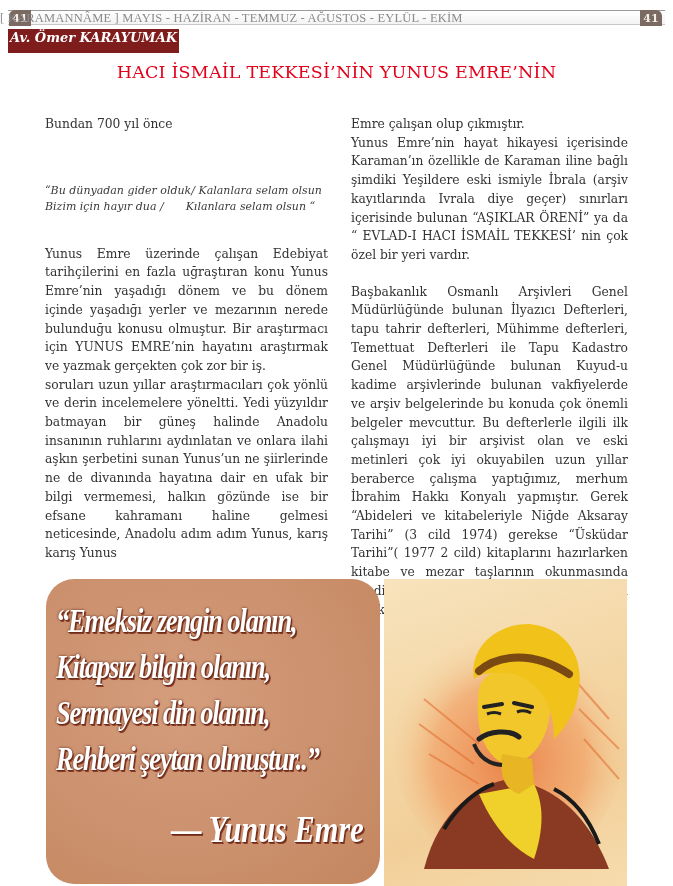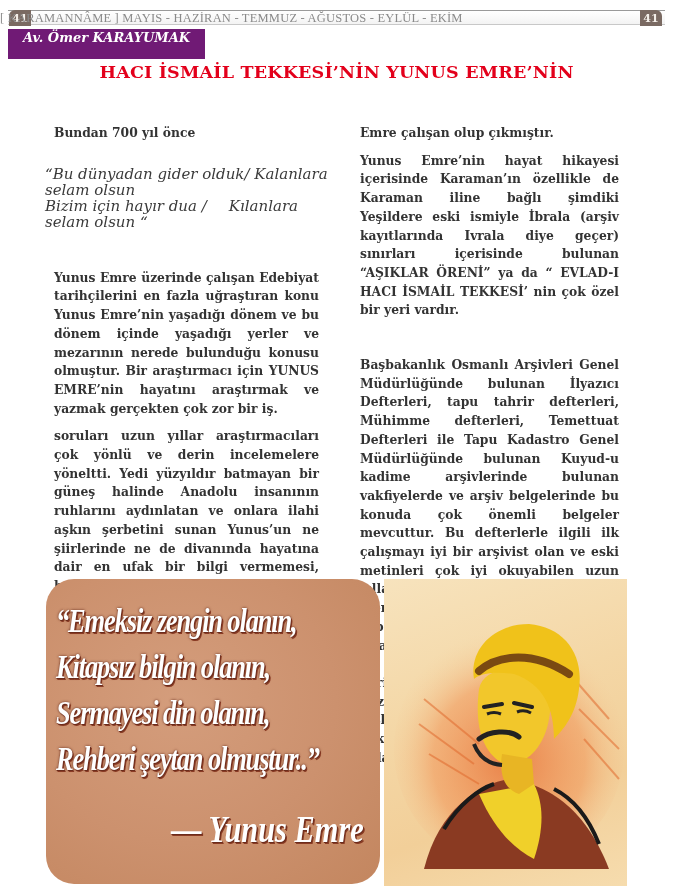--- a/index.html
+++ b/index.html
@@ -18,36 +18,36 @@
       border-radius: 6px 6px 0 0;
       font-family: "DejaVu Serif", serif;
     }
     .page-num.left { left: 9px; border-radius: 6px 0 0 0; }
     .page-num.right { left: 640px; border-radius: 0 6px 0 0; }
     .header-text {
       position: absolute; left: 0; top: 11px; width: 673px; 
       font-family: "Liberation Serif", serif; font-size: 12.5px; color: #8a8a8a; letter-spacing: 0.2px;
     }
     .author {
-      position: absolute; left: 8px; top: 29px; height: 30px; padding: 0 15px;
-      background: #701a75; color: #ffffff;
+      position: absolute; left: 8px; top: 29px; height: 24px; padding: 0 2px;
+      background: #7f1d1d; color: #ffffff;
       font-family: "DejaVu Serif", serif; font-weight: bold; font-style: italic; font-size: 13px;
       line-height: 18px; white-space: nowrap;
     }
     .title {
       position: absolute; left: 40px; top: 60px; width: 593px; text-align: center;
-      font-family: "DejaVu Serif", serif; font-weight: 700; font-size: 17.5px;
+      font-family: "DejaVu Serif", serif; font-weight: 400; font-size: 17.5px;
       line-height: 24px; color: #e3001b; letter-spacing: 0.2px;
     }
 
     .col { position: absolute; top: 115px; font-size: 12.3px; line-height: 18.7px; color: #333; text-align: justify; }
     .col.left { left: 45px; width: 283px; }
     .col.right { left: 351px; top: 115px; width: 277px; }
-    .p { margin: 9px; font-weight: bold; }
-    .quote { font-style: italic; font-size: 15px; line-height: 16px; color: #3a3a3a; text-align: left; }
+    .p { margin: 0; }
+    .quote { font-style: italic; font-size: 11px; line-height: 16px; color: #3a3a3a; text-align: left; margin-top: 35px; }
     .quote .tab { display: inline-block; width: 22px; }
 
     .img-quote {
       position: absolute; left: 46px; top: 579px; width: 334px; height: 305px;
       background: radial-gradient(ellipse at 40% 40%, #d49d7c 0%, #cc916e 55%, #c3865f 100%);
       overflow: hidden;
       border-radius: 28px;
     }
     .img-quote .qline {
       position: absolute; left: 10px; font-family: "Liberation Serif", serif; color: #ffffff;

